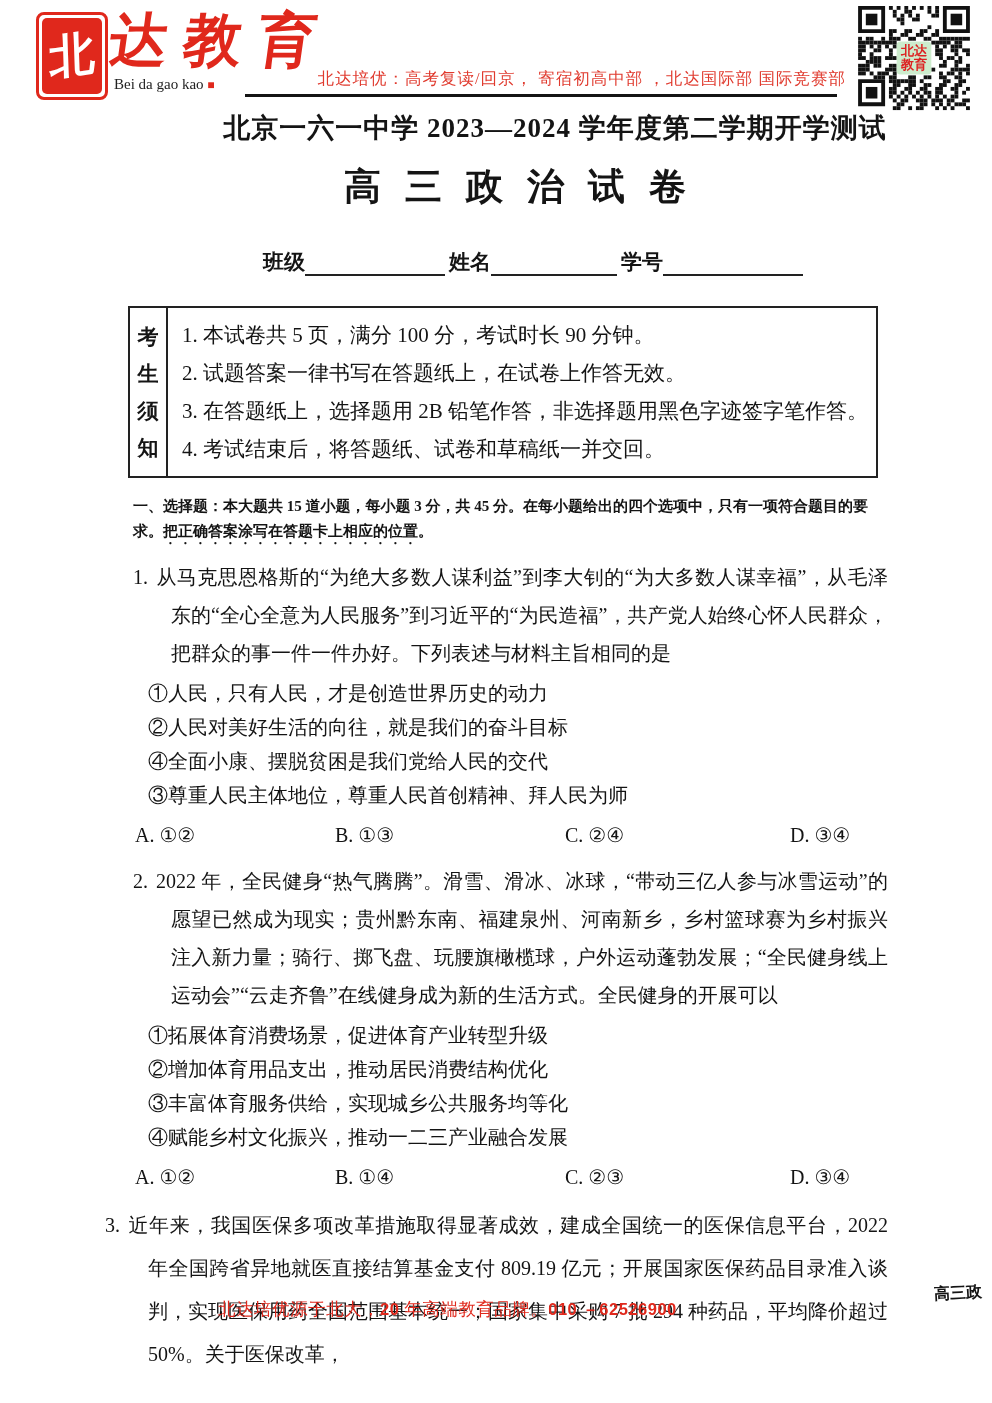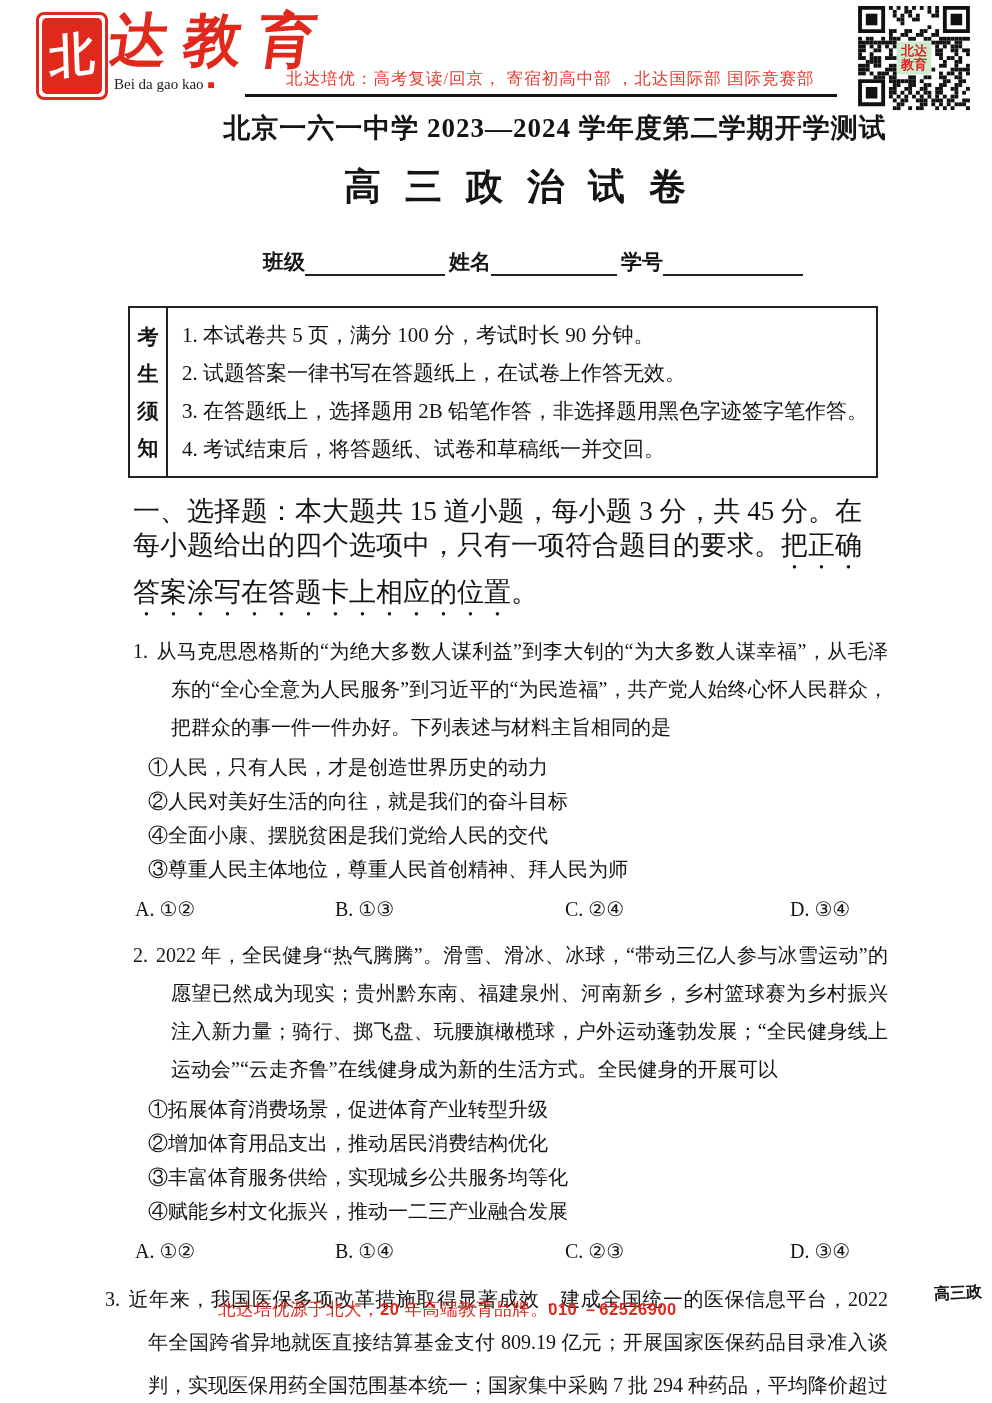--- a/index.html
+++ b/index.html
@@ -27,21 +27,21 @@
     color:#e0281c;letter-spacing:16px;transform:skewX(-8deg);
     font-family:"Liberation Serif",serif;white-space:nowrap;
   }
   .brand-sub{
     position:absolute;left:114px;top:76px;font-size:15px;color:#222;
     font-family:"Liberation Serif",serif;white-space:nowrap;
   }
   .brand-sub .sq{color:#e0281c;font-size:12px;}
   .slogan{
     position:absolute;left:286px;top:68px;width:560px;font-size:16.5px;
-    color:#e03a2e;white-space:nowrap;letter-spacing:1px;
+    color:#e03a2e;white-space:nowrap;letter-spacing:1px;text-align:right;
   }
   .header-rule{
     position:absolute;left:245px;top:94px;width:592px;height:3px;background:#141414;
   }
   .qr-wrap{position:absolute;left:858px;top:6px;width:112px;height:106px;}
   .qr-wrap svg{width:112px;height:106px;}
   
   .doc{position:absolute;left:0;top:110px;width:992px;}
   .title{
     padding-left:118px;text-align:center;font-size:27px;font-weight:bold;
@@ -61,21 +61,21 @@
     margin:30px 0 0 128px;width:746px;border:2px solid #222;display:flex;
   }
   .notice-side{
     width:44px;border-right:2px solid #222;display:flex;flex-direction:column;
     align-items:center;justify-content:space-around;padding:10px 0;
     font-size:21px;font-weight:bold;
   }
   .notice-body{flex:1;padding:8px 8px 8px 14px;font-size:21px;}
   .notice-body .n-line{line-height:38px;white-space:nowrap;}
   .section-head{
-    margin:16px 110px 0 133px;font-size:27px;font-weight:normal;line-height:34px;
+    margin:16px 110px 0 133px;font-size:15px;font-weight:bold;line-height:25px;
   }
   .emph{
     -webkit-text-emphasis:filled dot;text-emphasis:filled dot;
     -webkit-text-emphasis-position:under;text-emphasis-position:under right;
   }
   .question{margin:10px 104px 0 133px;font-size:20px;}
   .q3{margin-left:105px;}
   .stem{line-height:38px;padding-left:38px;text-indent:-38px;text-align:justify;}
   .q3 .stem{padding-left:43px;text-indent:-43px;line-height:43px;}
   .qnum{margin-right:8px;}

